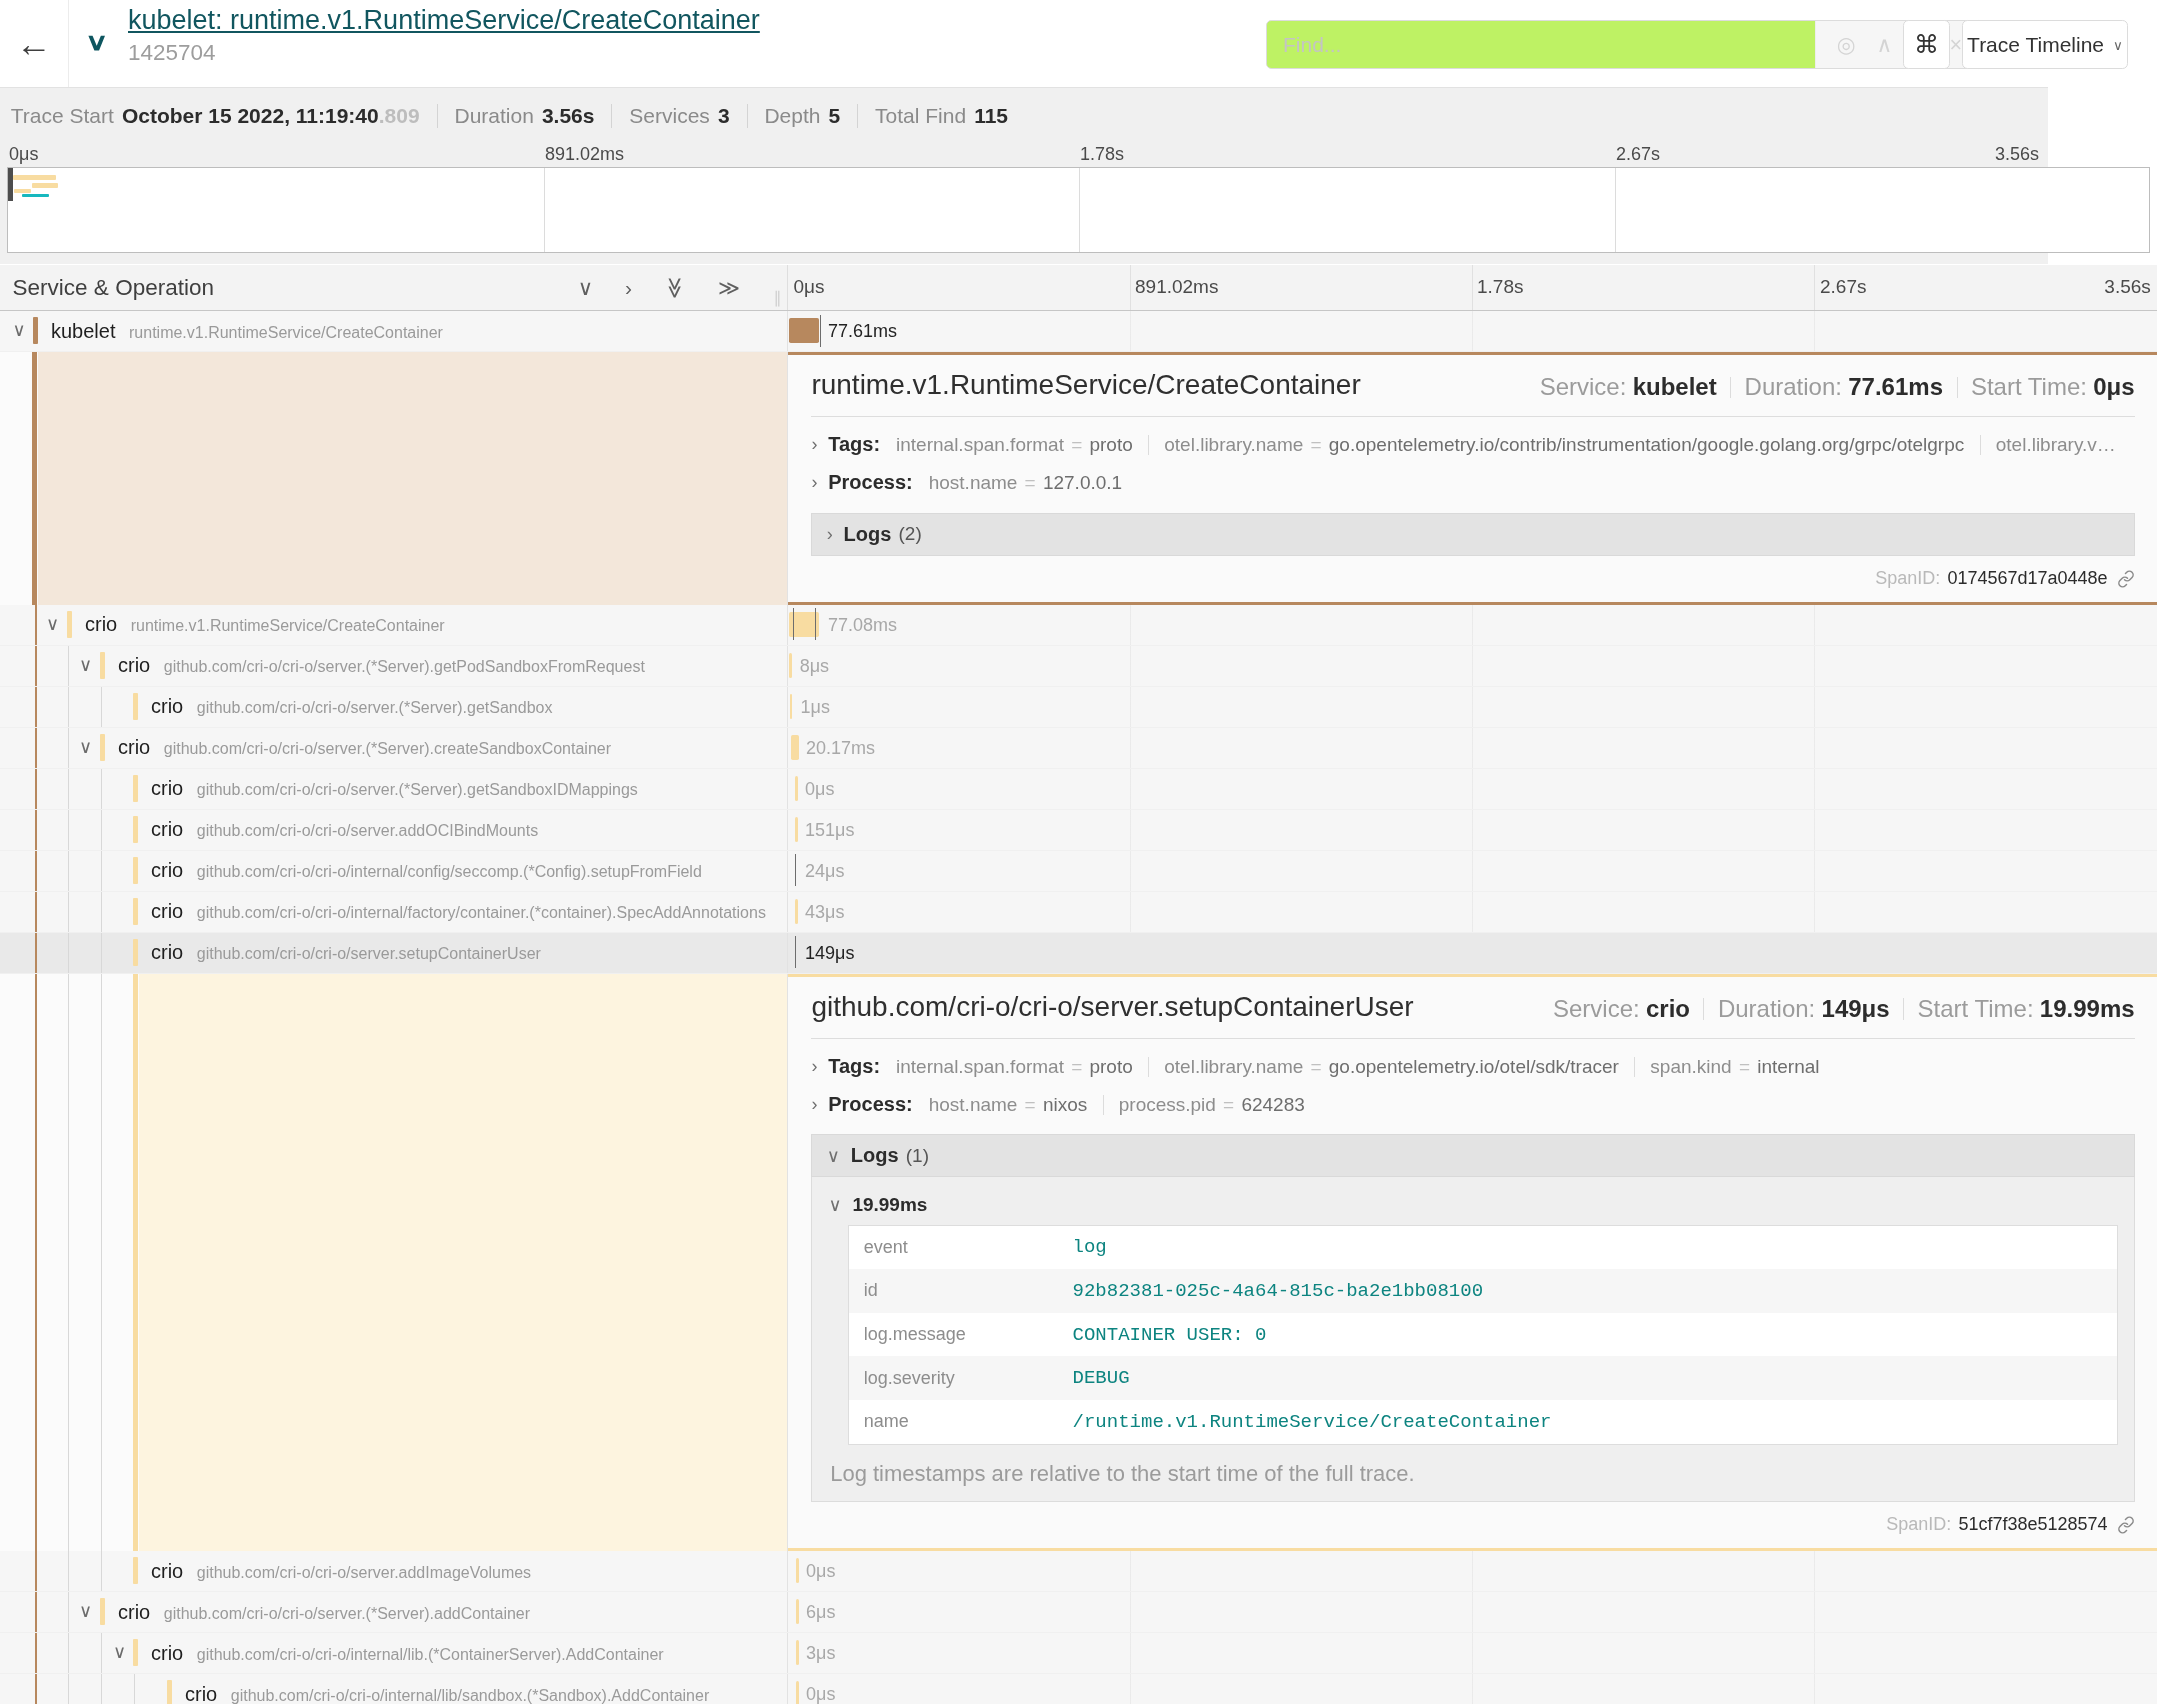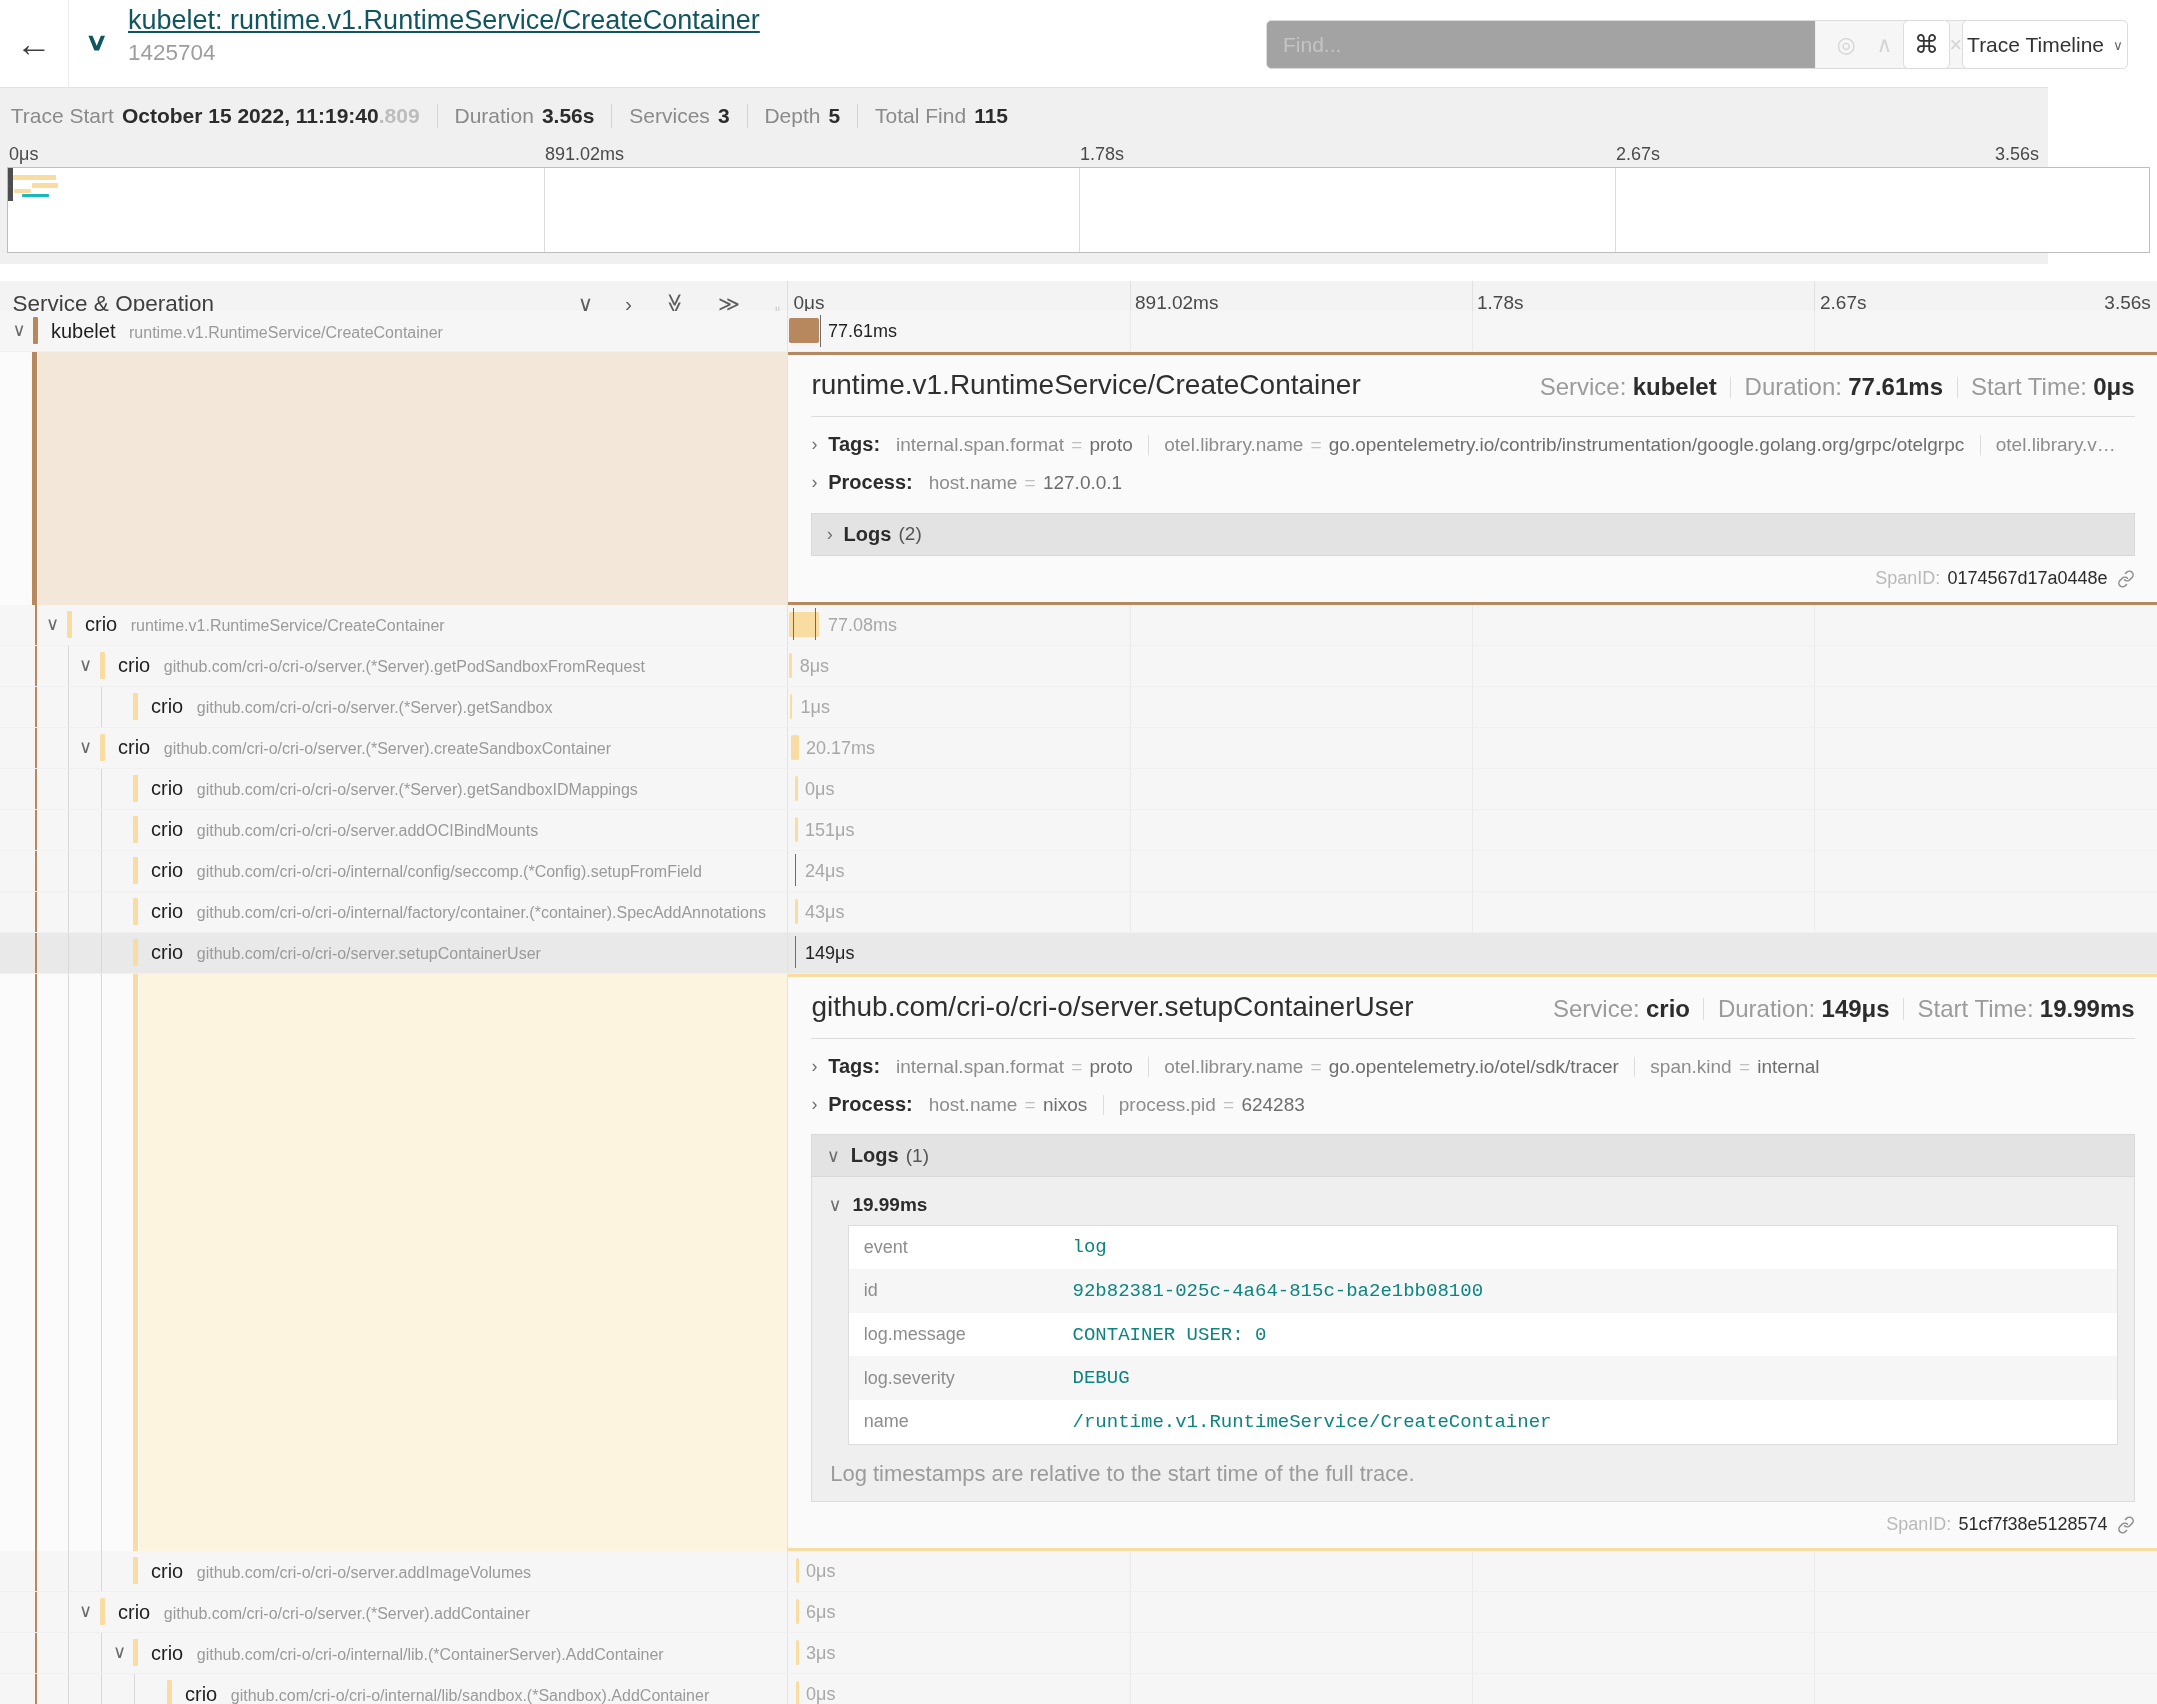--- a/index.html
+++ b/index.html
@@ -7,21 +7,21 @@
        font-family:"Liberation Sans",sans-serif;-webkit-font-smoothing:antialiased;}
   
   .topbar{position:absolute;top:0;left:0;width:2158px;height:87px;background:#fff;}
   .back{position:absolute;left:0;top:0;width:68px;height:87px;border-right:0.9px solid #ececec;
         display:flex;align-items:center;justify-content:center;font-size:36px;color:#3f3f3f;cursor:pointer;}
   .tchev{position:absolute;left:85px;top:23.4px;font-size:32px;font-weight:700;color:#0e5660;transform:scaleY(.75);}
   .titlebox{position:absolute;left:128px;top:5.4px;}
   .trace-title{font-size:27px;color:#11565f;text-decoration:underline;cursor:pointer;}
   .trace-id{font-size:22.5px;color:#9d9d9d;margin-top:3.6px;}
   .findbox{position:absolute;left:1266px;top:20px;width:718px;height:49px;border:0.9px solid #dcdcdc;
-           border-radius:5.4px;background:#a3a3a3;display:flex;overflow:hidden;box-sizing:border-box;}
+           border-radius:5.4px;background:#bef264;display:flex;overflow:hidden;box-sizing:border-box;}
   .findbox input{flex:1;border:0;outline:0;padding:0 16px;font-size:21px;color:#333;background:transparent;font-family:inherit;}
   .findbox input::placeholder{color:#c4c4c4;}
   .findtools{width:167px;background:#f6f6f6;border-left:0.9px solid #ededed;display:flex;align-items:center;
              justify-content:space-evenly;font-size:21.6px;color:#d4d4d4;}
   .kbd{position:absolute;left:1903px;top:20px;width:47px;height:49px;border:0.9px solid #dcdcdc;border-radius:5.4px;
        display:flex;align-items:center;justify-content:center;font-size:25px;color:#333;background:#fff;box-sizing:border-box;cursor:pointer;}
   .viewdd{position:absolute;left:1962px;top:20px;width:166px;height:49px;border:0.9px solid #dcdcdc;border-radius:5.4px;
           display:flex;align-items:center;justify-content:center;gap:9px;font-size:21px;color:#333;background:#fff;box-sizing:border-box;cursor:pointer;}
   .viewdd .caret{font-size:13.5px;color:#666;}
   
@@ -33,21 +33,21 @@
   .mticks{position:relative;height:21.6px;font-size:18px;color:#4a4a4a;}
   .mticks span{position:absolute;top:0;}
   .mcanvas{position:absolute;left:7.2px;top:79px;width:2143px;height:86px;background:#fff;border:0.9px solid #bdbdbd;box-sizing:border-box;cursor:crosshair;}
   .mgrid{position:absolute;top:0;bottom:0;width:0.9px;background:#dcdcdc;}
   .mhandle{position:absolute;left:0;top:0;width:4.5px;height:33px;background:#4d4d4d;}
   .mspan{position:absolute;border-radius:0.9px;}
   .c-kub{background:#B7885E;}
   .c-cri{background:#F8DCA1;}
   .c-teal{background:#17B8BE;}
   
-  .colshead{position:absolute;top:281px;left:0;width:2158px;height:46px;background:#f3f3f3;
+  .colshead{position:absolute;top:265px;left:0;width:2158px;height:46px;background:#f3f3f3;
             border-bottom:0.9px solid #c6c6c6;display:flex;box-sizing:border-box;}
   .ch-left{width:788px;position:relative;border-right:0.9px solid #dedede;display:flex;align-items:center;box-sizing:border-box;}
   .ch-title{margin-left:12.6px;font-size:22.5px;color:#3f3f3f;}
   .ch-icons{position:absolute;right:47px;display:flex;gap:32px;color:#5f5f5f;font-size:21px;cursor:pointer;}
   .rot90{display:inline-block;transform:rotate(90deg);}
   .grip{position:absolute;right:5.4px;top:23.4px;color:#cfcfcf;font-size:16px;cursor:col-resize;}
   .ch-right{flex:1;position:relative;font-size:19px;color:#4a4a4a;
             background-image:linear-gradient(#dedede,#dedede),linear-gradient(#dedede,#dedede),linear-gradient(#dedede,#dedede);
             background-size:0.9px 100%;background-position:342px 0,684px 0,1026px 0;background-repeat:no-repeat;}
   .ch-right span{position:absolute;top:10.8px;}

